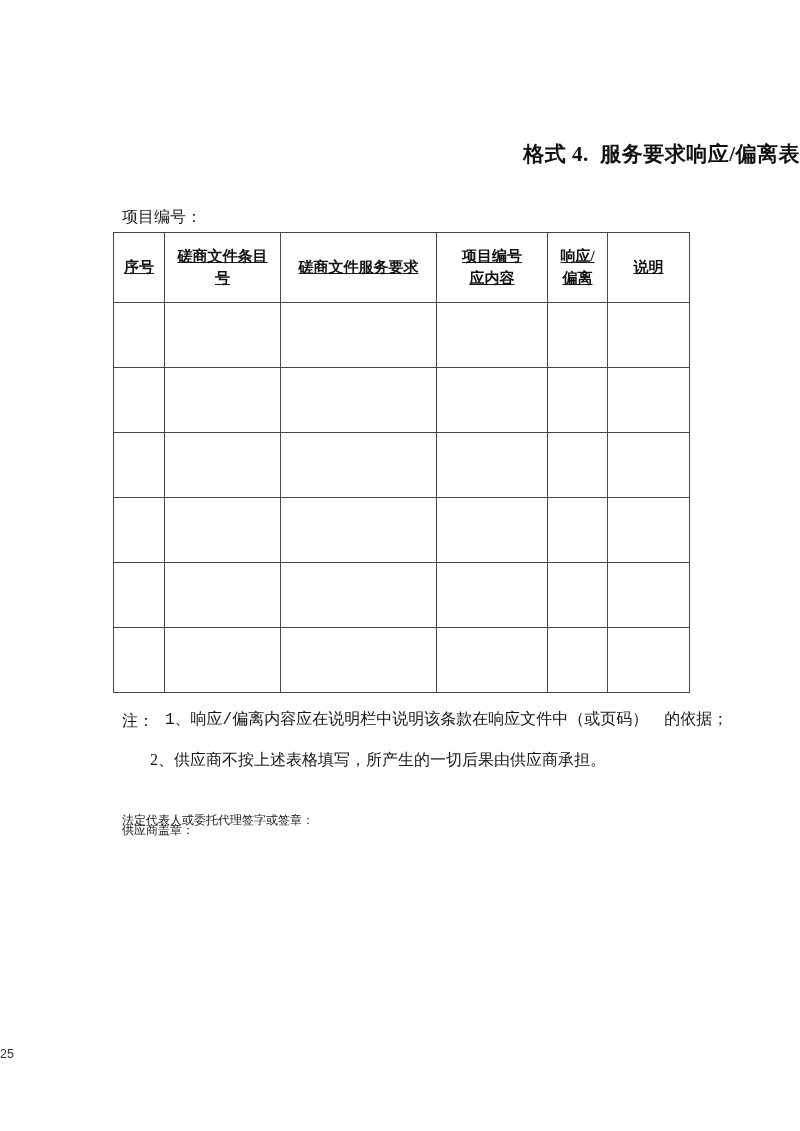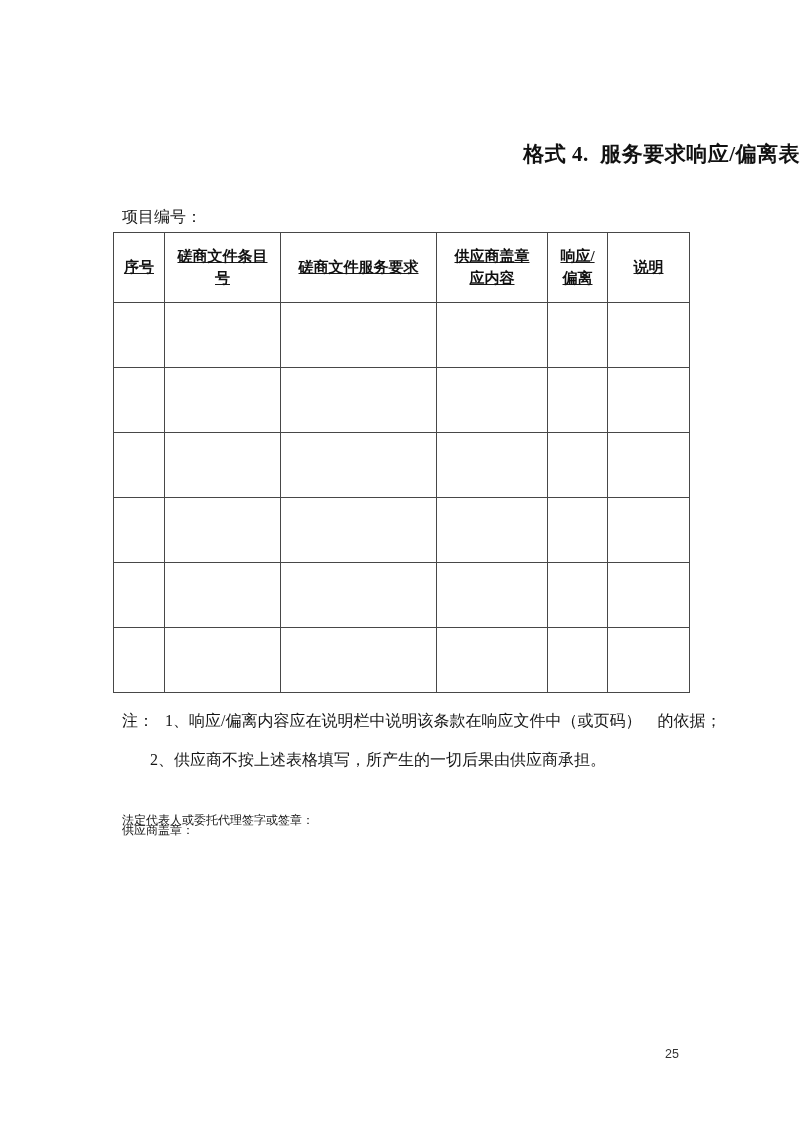--- a/index.html
+++ b/index.html
@@ -67,41 +67,40 @@
     height: 65px;
   }
   .note-line {
     position: absolute;
     font-size: 16px;
     line-height: 1.35;
     white-space: nowrap;
     color: #161616;
   }
   .note-line-1 { top: 710px; left: 122px; display: flex; }
-  .note-line-1 .note-item { margin-left: 11px; }
+  .note-line-1 .note-item { margin-left: 11px; font-family: Liberation Mono, monospace; }
   .note-line-2 { top: 749px; left: 150px; }
   .sig-label {
     position: absolute;
     left: 122px;
     font-size: 12px;
     white-space: nowrap;
     color: #161616;
   }
   .sig-seal { top: 822px; }
   .sig-rep  { top: 812px; }
   .page-footer {
     position: absolute;
     top: 1047px;
     left: 0;
     width: 639px;
-    text-align: right;
+    text-align: left;
     font-size: 12.5px;
     font-family: "Liberation Sans", "DejaVu Sans", sans-serif;
     color: #333;
-    margin-left: 40px;
   }
 </style>
 </head>
 <body>
 
 <div class="doc-title">格式 4.  服务要求响应/偏离表</div>
 
 <div class="project-no">项目编号：</div>
 
 <div class="form-table-wrap">
@@ -113,21 +112,21 @@
         <col class="c4">
         <col class="c5">
         <col class="c6">
     </colgroup>
     <thead>
       <tr>
         <th>序号</th>
         <th>磋商文件条目
 号</th>
         <th>磋商文件服务要求</th>
-        <th>供应商盖章
+        <th>项目编号
 应内容</th>
         <th>响应/
 偏离</th>
         <th>说明</th>
       </tr>
     </thead>
     <tbody>
         <tr>
           <td></td>
           <td></td>

